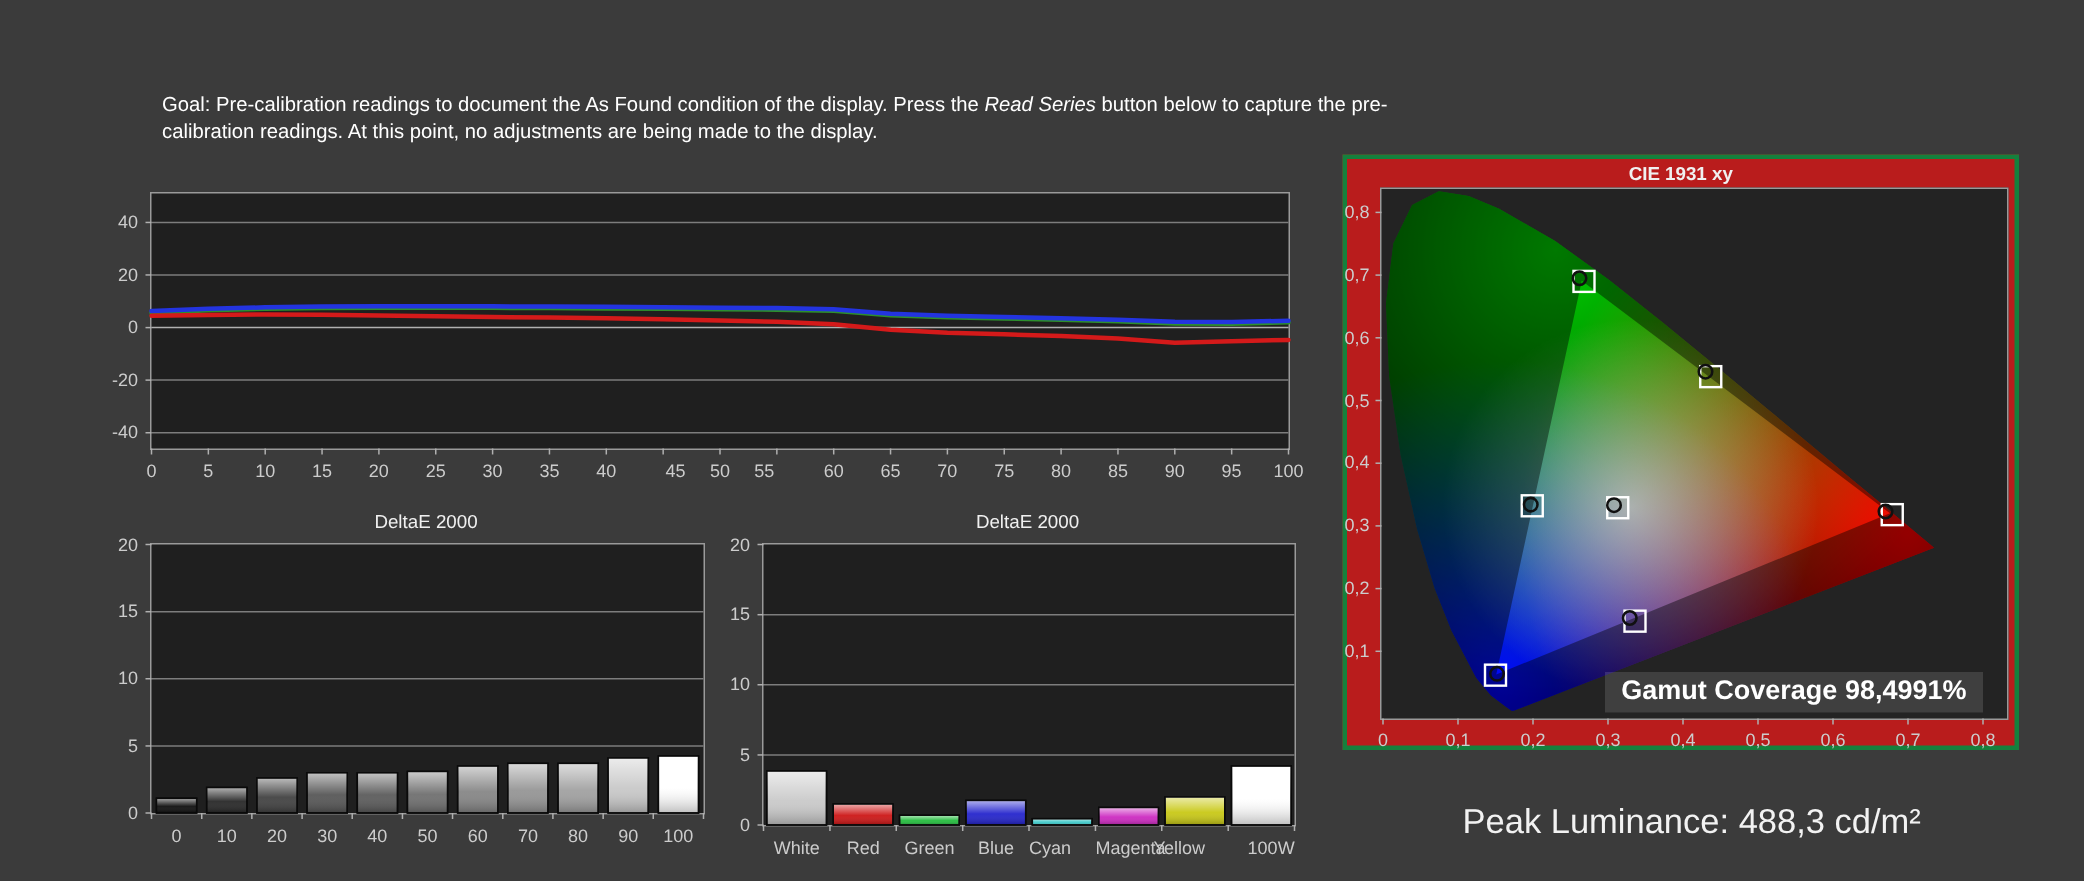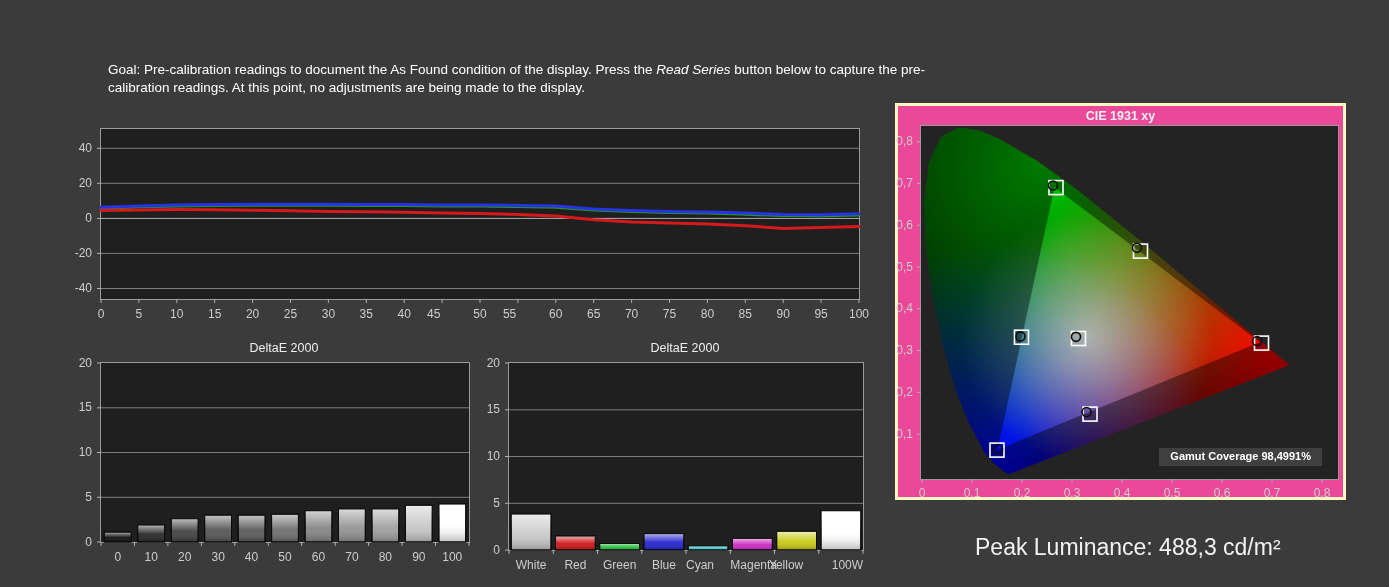--- a/index.html
+++ b/index.html
@@ -12,26 +12,26 @@
   .goal{position:absolute;left:108px;top:61px;width:840px;font-size:13.5px;line-height:17.5px;color:#ffffff;}
   .chart-title{position:absolute;font-size:12.5px;color:#f0f0f0;text-align:center;}
   #t-rgb{left:100px;top:107px;width:758px;}
   #t-de1{left:100px;top:341px;width:368px;}
   #t-de2{left:508px;top:341px;width:354px;}
   .plot{position:absolute;background:#1f1f1f;border:1px solid #9a9a9a;}
   #rgb-chart{left:100px;top:128px;width:758px;height:170px;}
   #de1-chart{left:100px;top:362px;width:368px;height:179px;}
   #de2-chart{left:508px;top:362px;width:354px;height:187px;}
   .cie-panel{position:absolute;left:895px;top:103px;width:451px;height:397px;
-    border:3px solid #fef9c3;background:#ec4899;box-sizing:border-box;}
+    border:3px solid #15803d;background:#b91c1c;box-sizing:border-box;}
   .cie-title{position:absolute;left:0;top:3px;width:100%;text-align:center;
     font-size:12.5px;font-weight:bold;color:#f0f0f0;}
   #cie-chart{left:22px;top:19px;width:417px;height:353px;background:#232323;border:1px solid #9a9a9a;}
   .gamut-box{position:absolute;right:21px;top:342px;padding:2px 11px 4px;
-    background:rgba(255,255,255,0.13);color:#ffffff;font-size:11px;font-weight:bold;white-space:nowrap;}
+    background:rgba(255,255,255,0.13);color:#ffffff;font-size:18px;font-weight:bold;white-space:nowrap;}
   .peak{position:absolute;left:975px;top:534px;font-size:23px;color:#f2f2f2;}
   .axlbl{position:absolute;font-size:12px;color:#cccccc;line-height:13px;white-space:nowrap;}
   svg{position:absolute;left:0;top:0;}
 </style>
 </head>
 <body>
 
 <div class="page">
 
 
@@ -81,21 +81,21 @@
       <div class="axlbl" style="right: 767px; top: 152.985px;">-40</div>
       <div class="axlbl" style="left: -15px; top: 179px; width: 30px; text-align: center;">0</div>
       <div class="axlbl" style="left: 22.9px; top: 179px; width: 30px; text-align: center;">5</div>
       <div class="axlbl" style="left: 60.8px; top: 179px; width: 30px; text-align: center;">10</div>
       <div class="axlbl" style="left: 98.7px; top: 179px; width: 30px; text-align: center;">15</div>
       <div class="axlbl" style="left: 136.6px; top: 179px; width: 30px; text-align: center;">20</div>
       <div class="axlbl" style="left: 174.5px; top: 179px; width: 30px; text-align: center;">25</div>
       <div class="axlbl" style="left: 212.4px; top: 179px; width: 30px; text-align: center;">30</div>
       <div class="axlbl" style="left: 250.3px; top: 179px; width: 30px; text-align: center;">35</div>
       <div class="axlbl" style="left: 288.2px; top: 179px; width: 30px; text-align: center;">40</div>
-      <div class="axlbl" style="left: 326.1px; top: 179px; width: 30px; text-align: left;">45</div>
+      <div class="axlbl" style="left: 326.1px; top: 179px; width: 30px; text-align: right;">45</div>
       <div class="axlbl" style="left: 364px; top: 179px; width: 30px; text-align: center;">50</div>
       <div class="axlbl" style="left: 401.9px; top: 179px; width: 30px; ">55</div>
       <div class="axlbl" style="left: 439.8px; top: 179px; width: 30px; text-align: center;">60</div>
       <div class="axlbl" style="left: 477.7px; top: 179px; width: 30px; text-align: center;">65</div>
       <div class="axlbl" style="left: 515.6px; top: 179px; width: 30px; text-align: center;">70</div>
       <div class="axlbl" style="left: 553.5px; top: 179px; width: 30px; text-align: center;">75</div>
       <div class="axlbl" style="left: 591.4px; top: 179px; width: 30px; text-align: center;">80</div>
       <div class="axlbl" style="left: 629.3px; top: 179px; width: 30px; text-align: center;">85</div>
       <div class="axlbl" style="left: 667.2px; top: 179px; width: 30px; text-align: center;">90</div>
       <div class="axlbl" style="left: 705.1px; top: 179px; width: 30px; text-align: center;">95</div>

